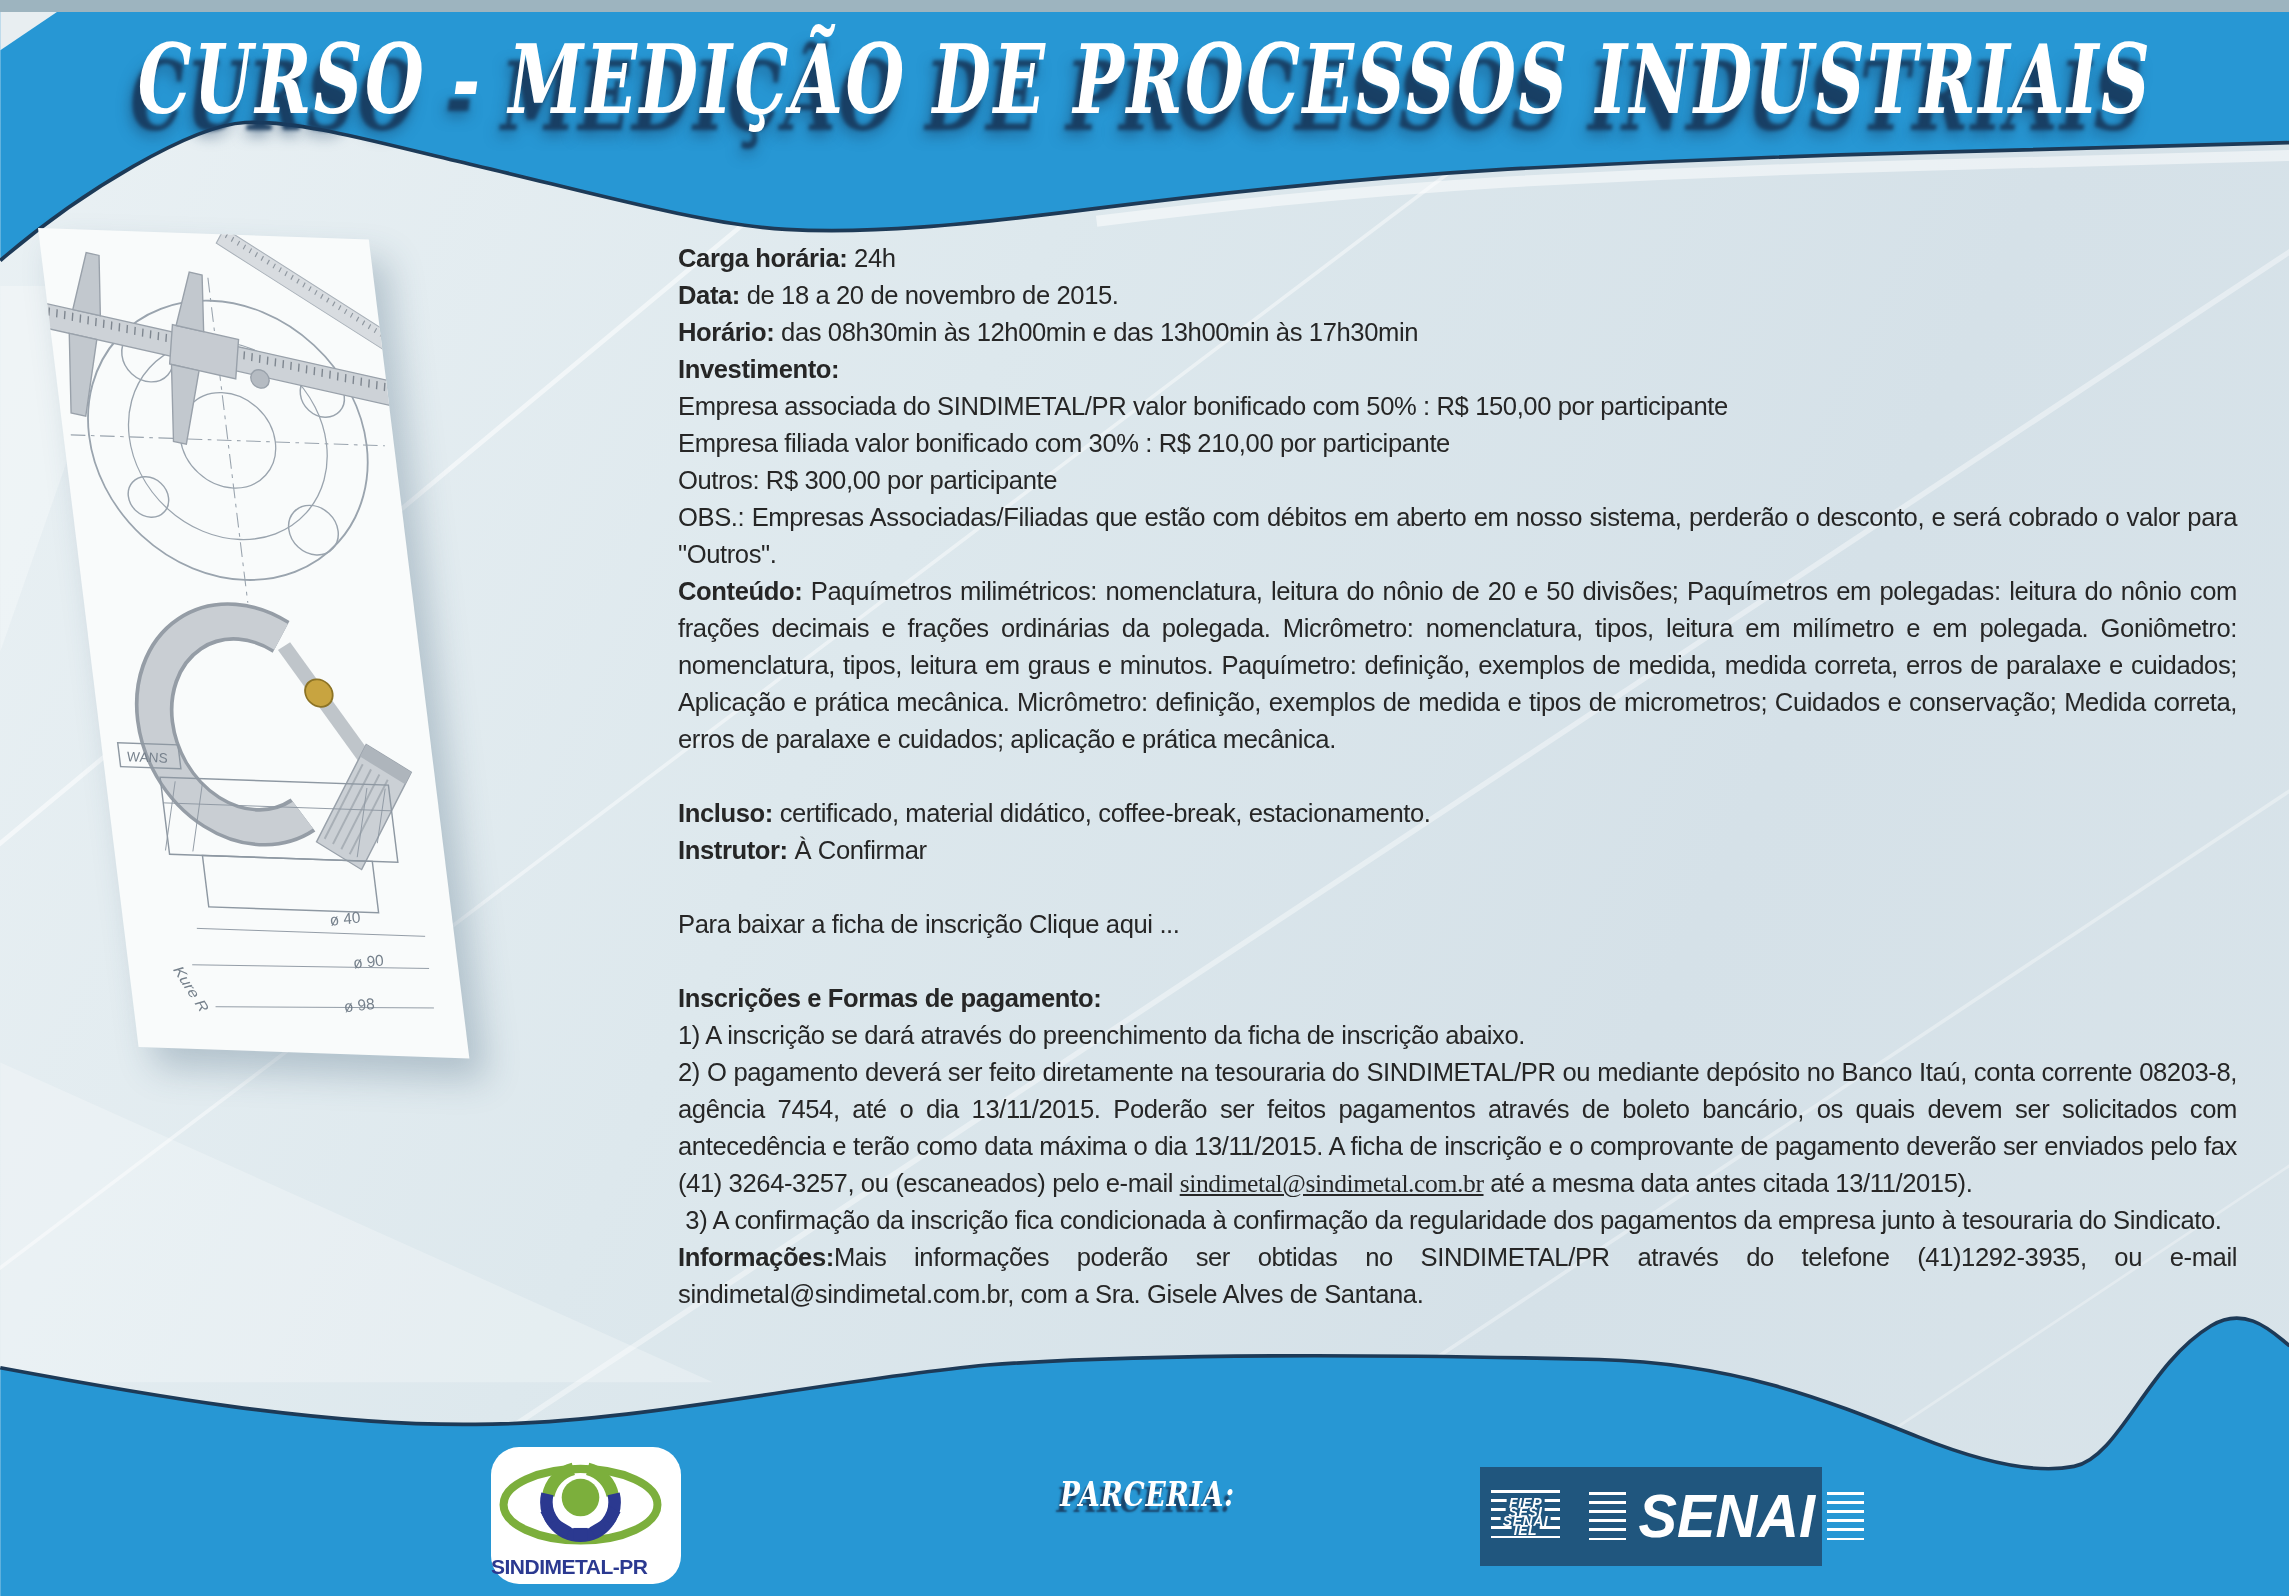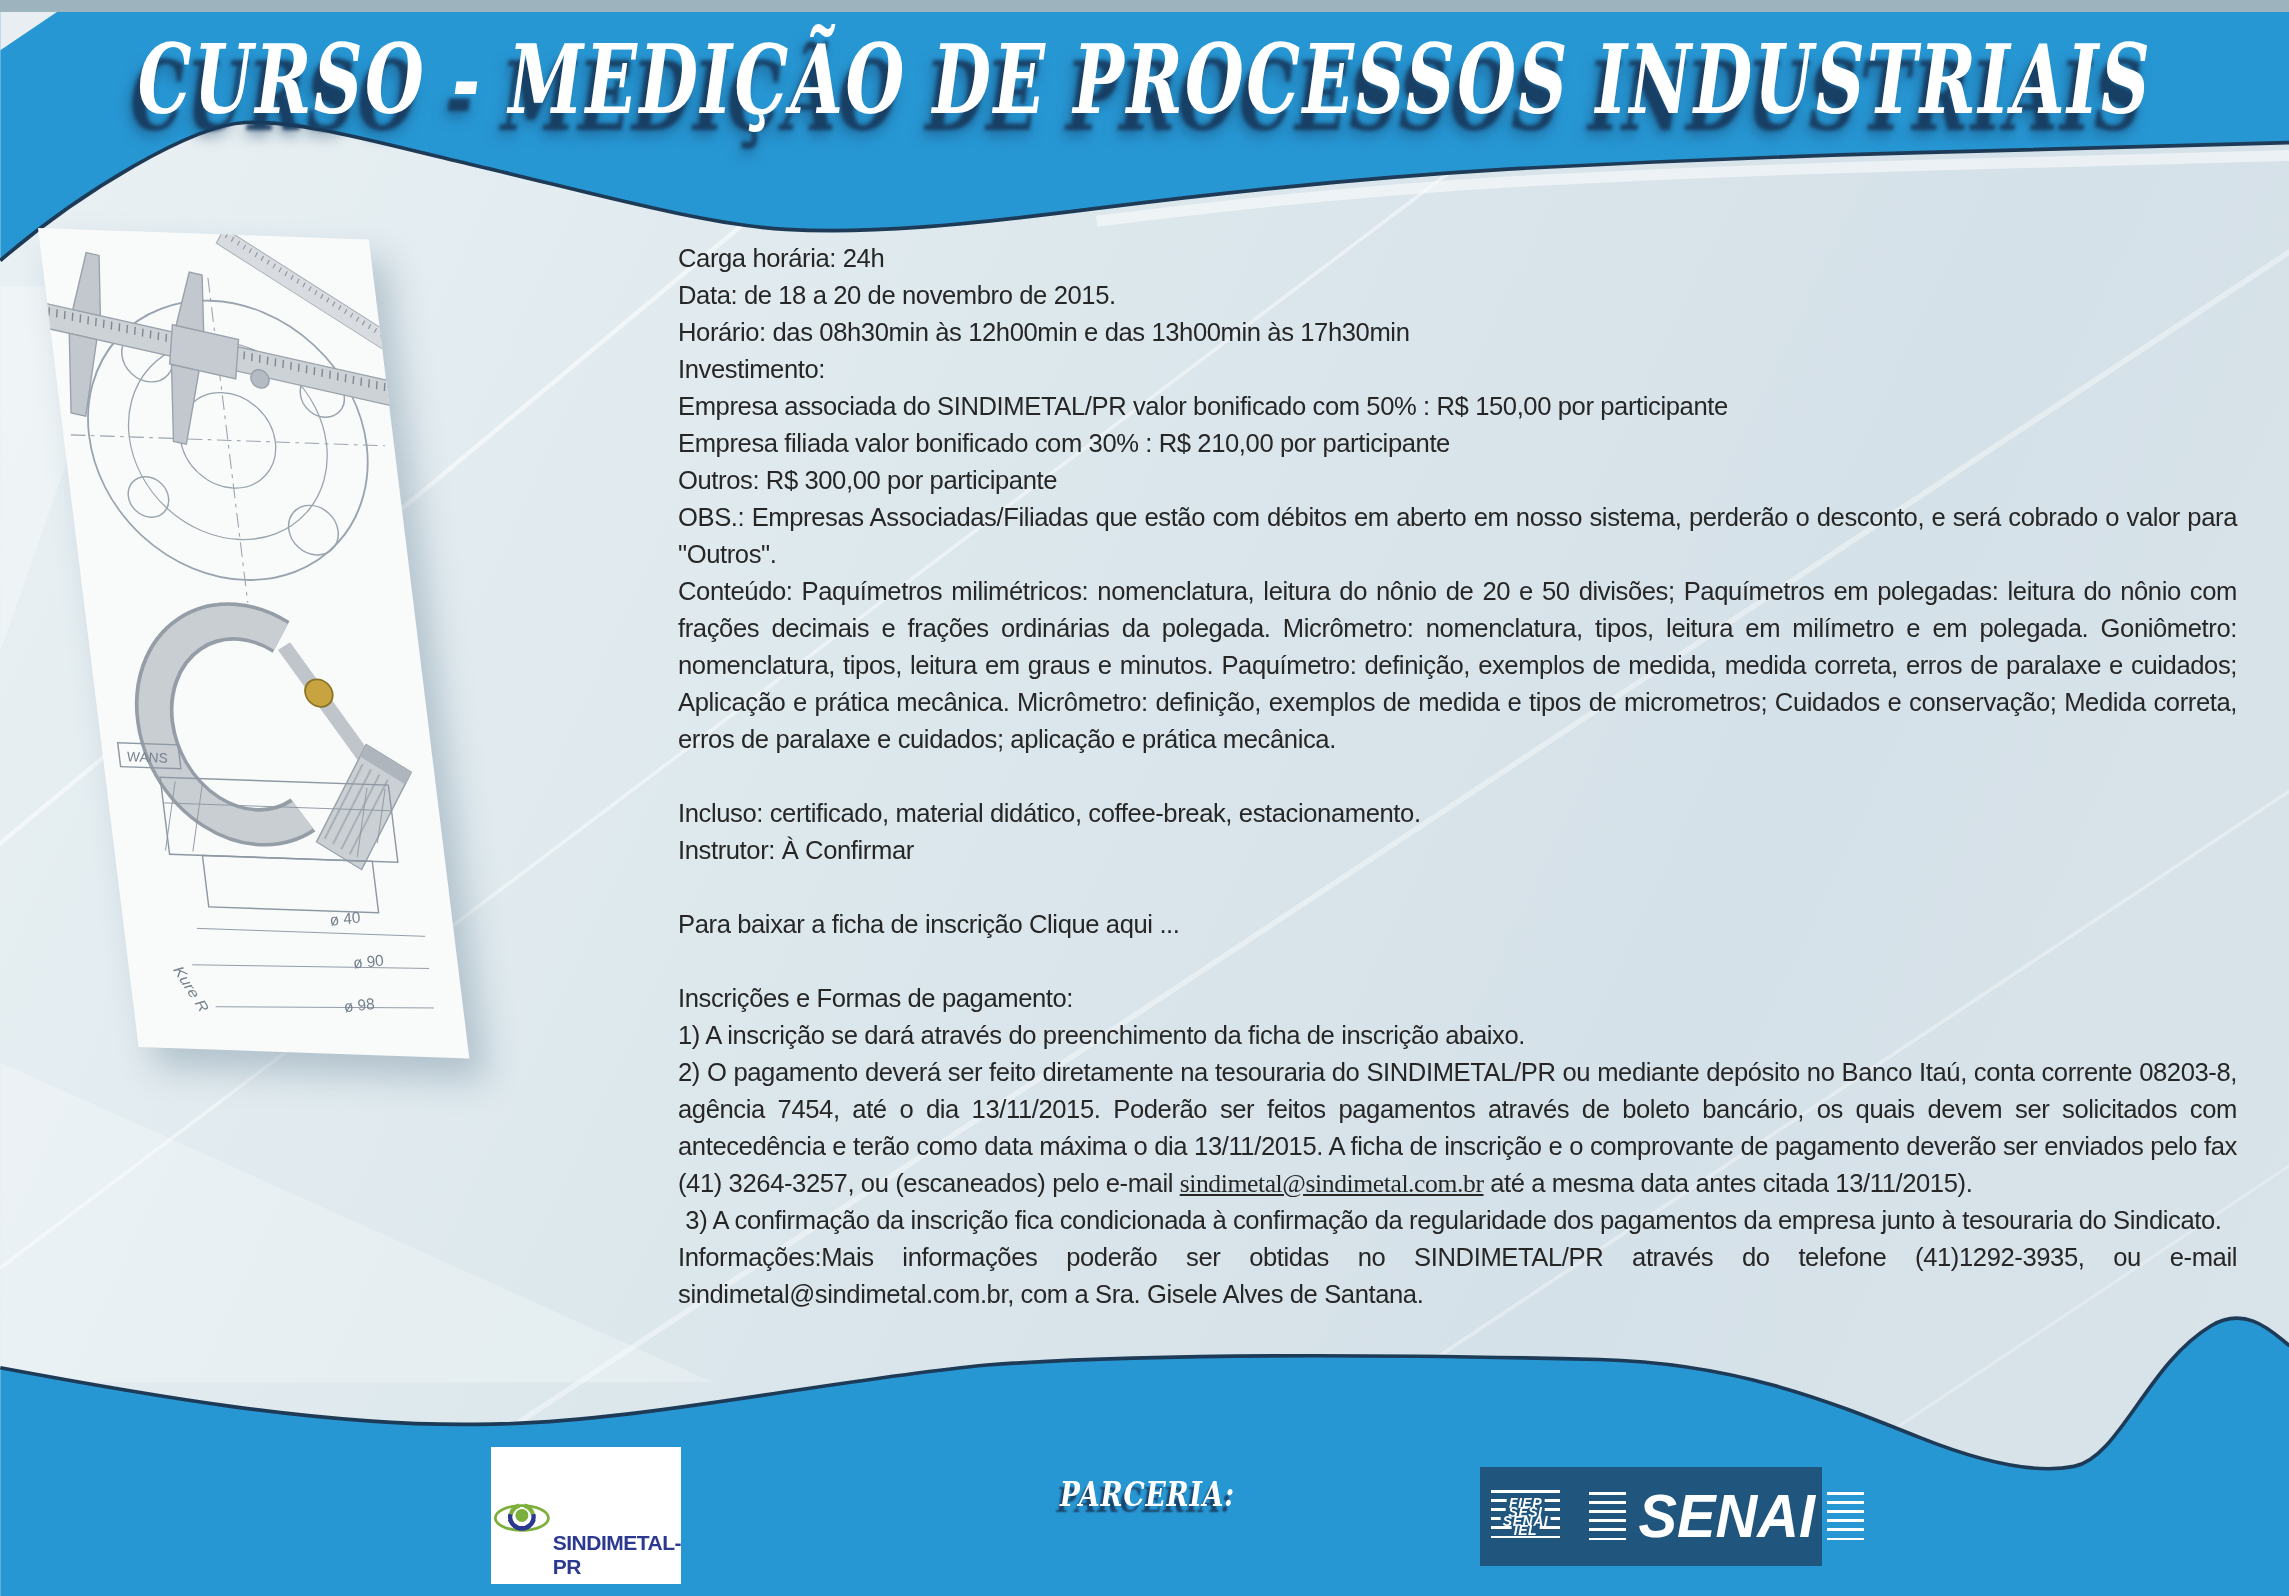--- a/index.html
+++ b/index.html
@@ -27,28 +27,28 @@
   }
   .photo svg{position:absolute;left:0;top:0;}
   
   .content{
     position:absolute;left:678px;top:228px;width:1559px;
     color:#262626;font-size:25.6px;line-height:37px;letter-spacing:-0.4px;
   }
   .content p{margin:0;}
   .content p.gap{margin-top:37px;}
   .content .just{text-align:justify;}
-  .content strong{font-weight:normal;letter-spacing:-0.4px;}
+  .content strong{font-weight:bold;letter-spacing:-0.4px;}
   .ulink{text-decoration:underline;cursor:pointer;font-family:Liberation Serif, serif;}
   .clique{cursor:pointer;}
   .indent{text-indent:7.3px;}
   
   .sindimetal-card{
     position:absolute;left:491px;top:1435px;width:190px;height:137px;
-    background:#ffffff;display:flex;flex-direction:row;align-items:center;
+    background:#ffffff;display:flex;flex-direction:column;align-items:flex-start;border-radius:28px;
   }
   .sindimetal-card svg{margin-top:3.7px;}
   .sindimetal-name{
     font-weight:bold;font-size:21px;color:#2B3990;letter-spacing:-0.5px;
     margin-top:auto;padding-bottom:4.6px;
   }
   .parceria{
     position:absolute;left:1060px;top:1462px;white-space:nowrap;
     transform:scale(0.95,1.22);transform-origin:top left;
     font-family:"DejaVu Serif",serif;font-weight:bold;font-style:italic;

